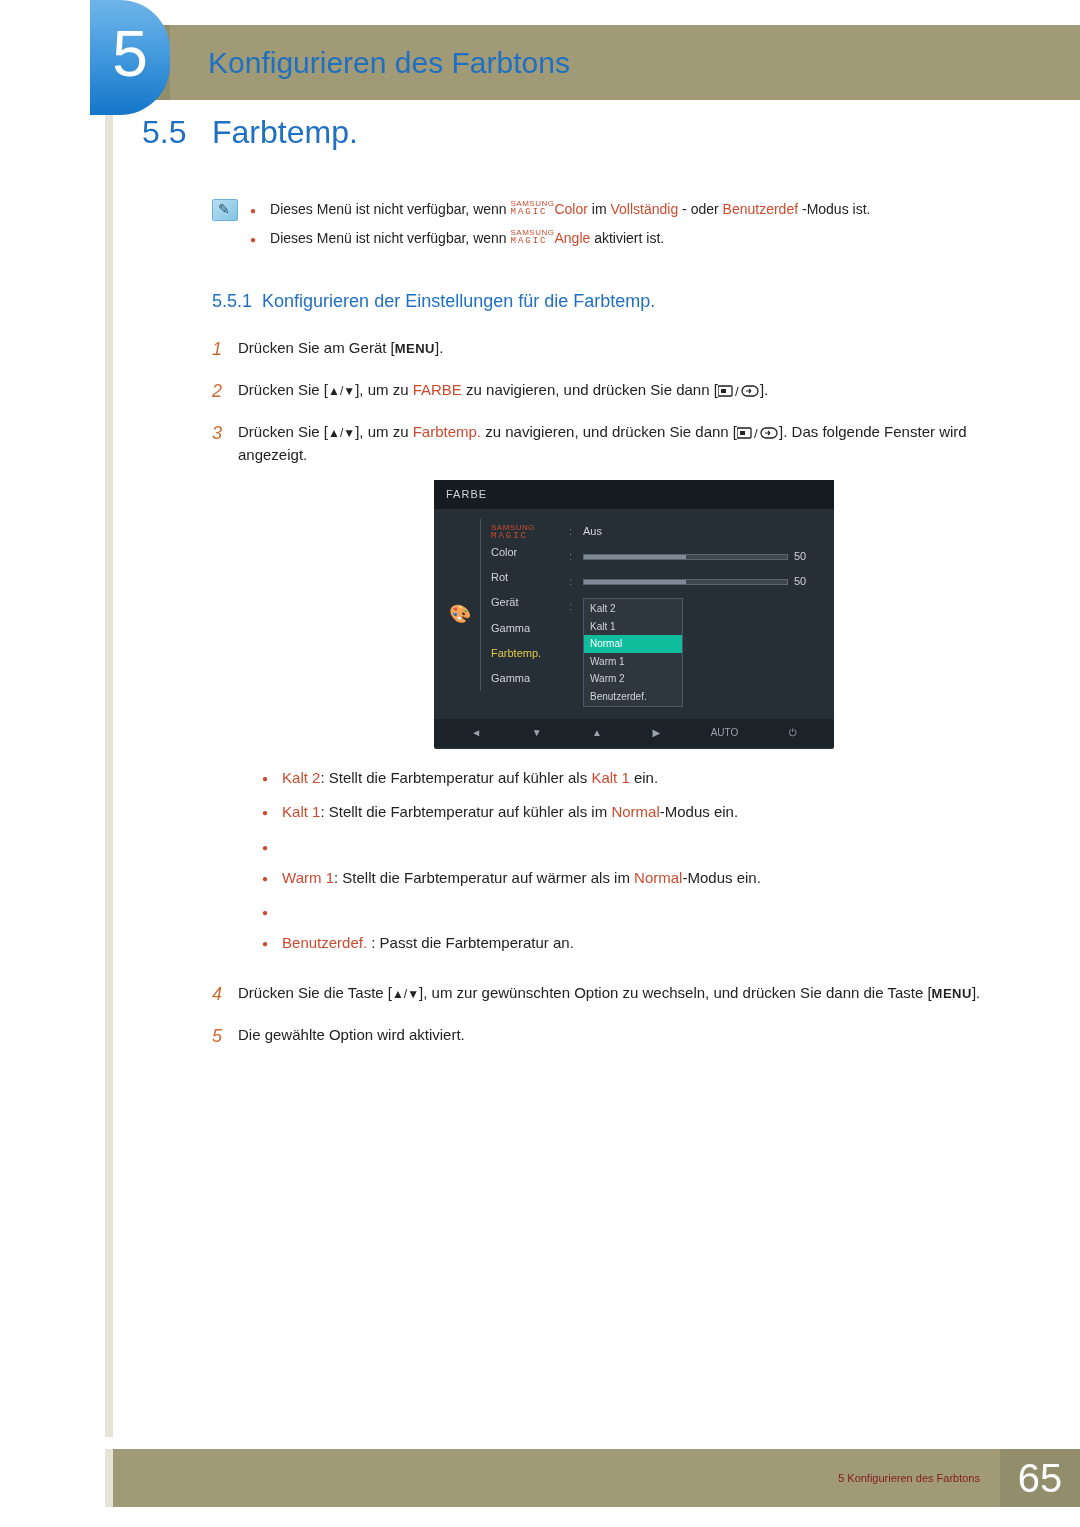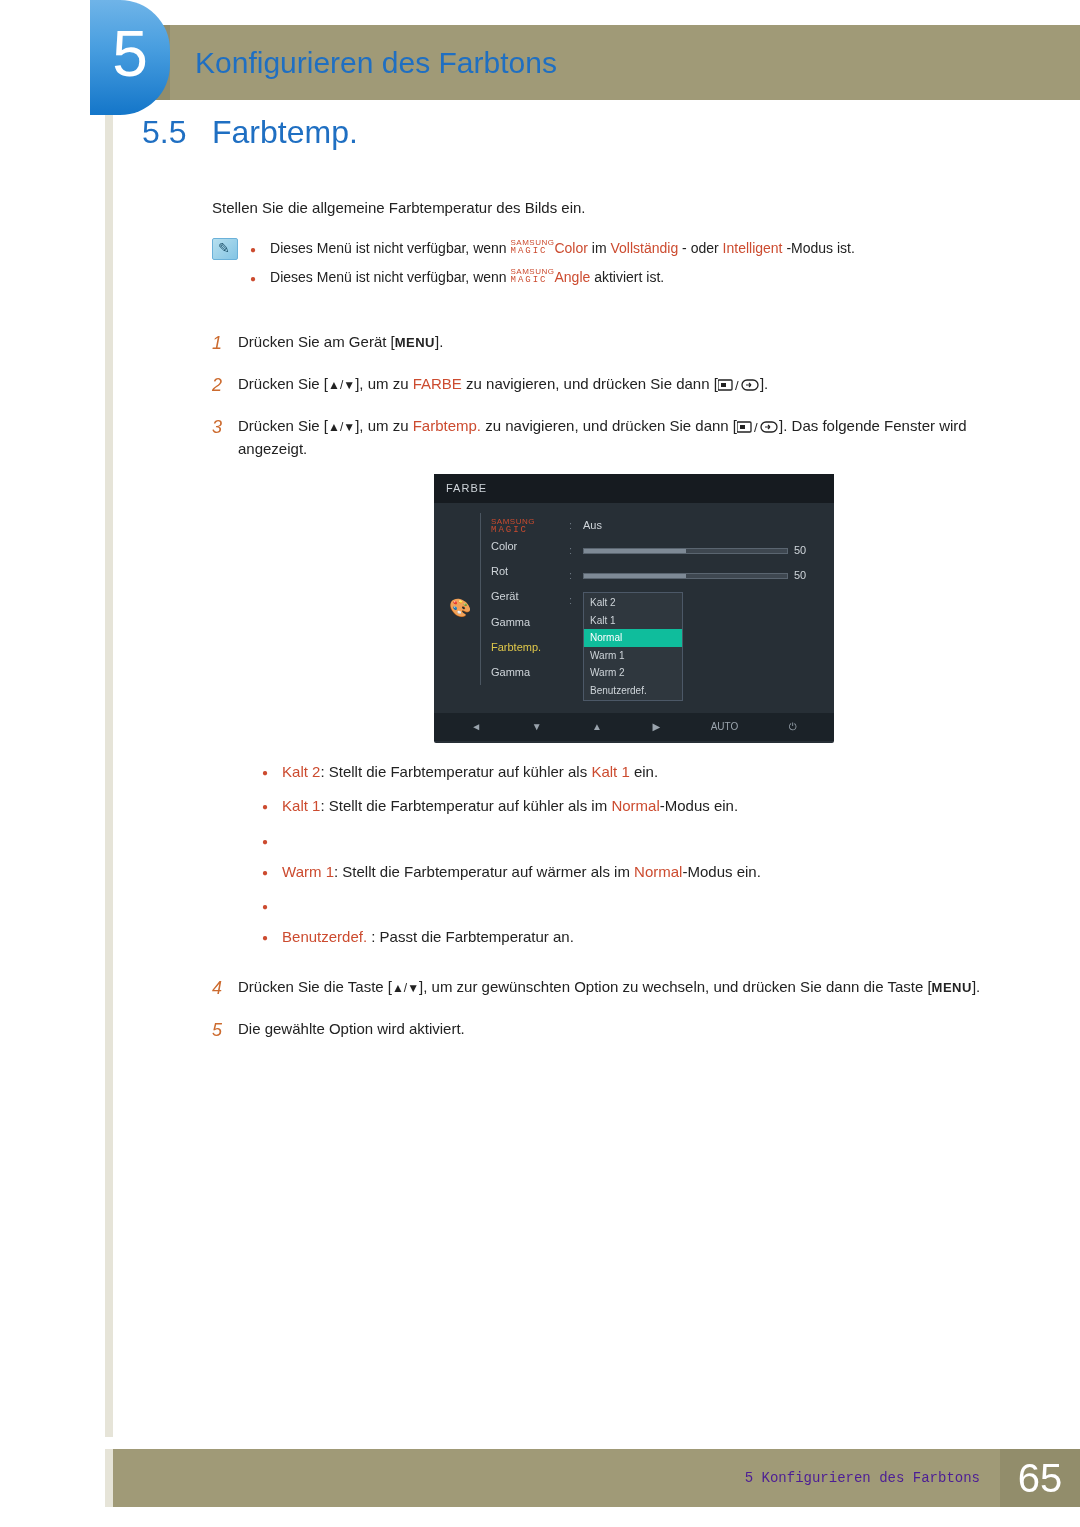--- a/index.html
+++ b/index.html
@@ -16,21 +16,21 @@
     position: absolute;
     left: 105px; top: 25px; right: 0; height: 75px;
     background: #928d6b;
   }
   .top-bar-inner {
     position: absolute;
     left: 170px; top: 25px; right: 0; height: 75px;
     background: #a09a77;
     display: flex;
     align-items: center;
-    padding-left: 25px;
+    padding-left: 38px;
   }
   .chapter-badge {
     position: absolute;
     left: 90px; top: 0;
     width: 80px; height: 115px;
     background: linear-gradient(180deg, #6fb4e8 0%, #4a9fe0 40%, #1476c9 100%);
     border-top-right-radius: 50px;
     border-bottom-right-radius: 50px;
     display: flex;
     align-items: center;
@@ -249,21 +249,21 @@
   
   .page-footer {
     position: absolute;
     left: 105px; right: 0; bottom: 20px;
     height: 58px;
     display: flex;
   }
   .page-footer .stripe1 { width: 8px; background:#e6e4d8;}
   .page-footer .filler { flex:1; background:#a09a77; display:flex; align-items:center; justify-content:flex-end; padding-right:20px;}
   .page-footer .pnum { width: 80px; background:#928d6b; display:flex; align-items:center; justify-content:center;}
-  .page-footer .filler span { color:#4c1d95; font-size:14px;font-family:Liberation Mono, monospace; }
+  .page-footer .filler span { color:#7f1d1d; font-size:11px; }
   .page-footer .pnum span { color:#fff; font-size:40px; font-weight:400;}
   
   .osd-labels .sel-label { color:#e0c84a; }
 </style>
 </head>
 <body>
 
 <div class="top-bar"></div>
 <div class="top-bar-inner">
   <span class="chapter-title">Konfigurieren des Farbtons</span>
@@ -273,40 +273,42 @@
 </div>
 
 <div class="side-strip"></div>
 
 <div class="content">
 
   <h2 class="section-title">
     <span class="section-number">5.5</span><span>Farbtemp.</span>
   </h2>
 
-  <p class="intro">Stellen Sie die allgemeine Farbtemperatur des Bilds ein.</p>
 
   <div class="note-block">
     <div class="note-icon"></div>
     <div class="note-list">
       <div class="note-item">
         <span class="bullet-red">●</span>
         <span>
-          <span>Dieses Menü ist nicht verfügbar, wenn </span><span class="magic"><span class="top">SAMSUNG</span><span class="bot">MAGIC</span></span><span class="orange">Color</span><span> im </span><span class="orange">Vollständig</span><span> - oder </span><span class="orange">Intelligent</span><span> -Modus ist.</span>
+          <span>Dieses Menü ist nicht verfügbar, wenn </span><span class="magic"><span class="top">SAMSUNG</span><span class="bot">MAGIC</span></span><span class="orange">Color</span><span> im </span><span class="orange">Vollständig</span><span> - oder </span><span class="orange">Benutzerdef</span><span> -Modus ist.</span>
         </span>
       </div>
       <div class="note-item">
         <span class="bullet-red">●</span>
         <span>
           <span>Dieses Menü ist nicht verfügbar, wenn </span><span class="magic"><span class="top">SAMSUNG</span><span class="bot">MAGIC</span></span><span class="orange">Angle</span><span> aktiviert ist.</span>
         </span>
       </div>
     </div>
   </div>
 
+  <h3 class="subsection">
+    <span>5.5.1</span>&nbsp;&nbsp;<span>Konfigurieren der Einstellungen für die Farbtemp.</span>
+  </h3>
 
   <ol class="steps">
     <li>
       <span class="step-num">1</span>
       <span class="step-body">
         <span>Drücken Sie am Gerät [</span><span class="menu-btn">MENU</span><span>].</span>
       </span>
     </li>
     <li>
       <span class="step-num">2</span>

